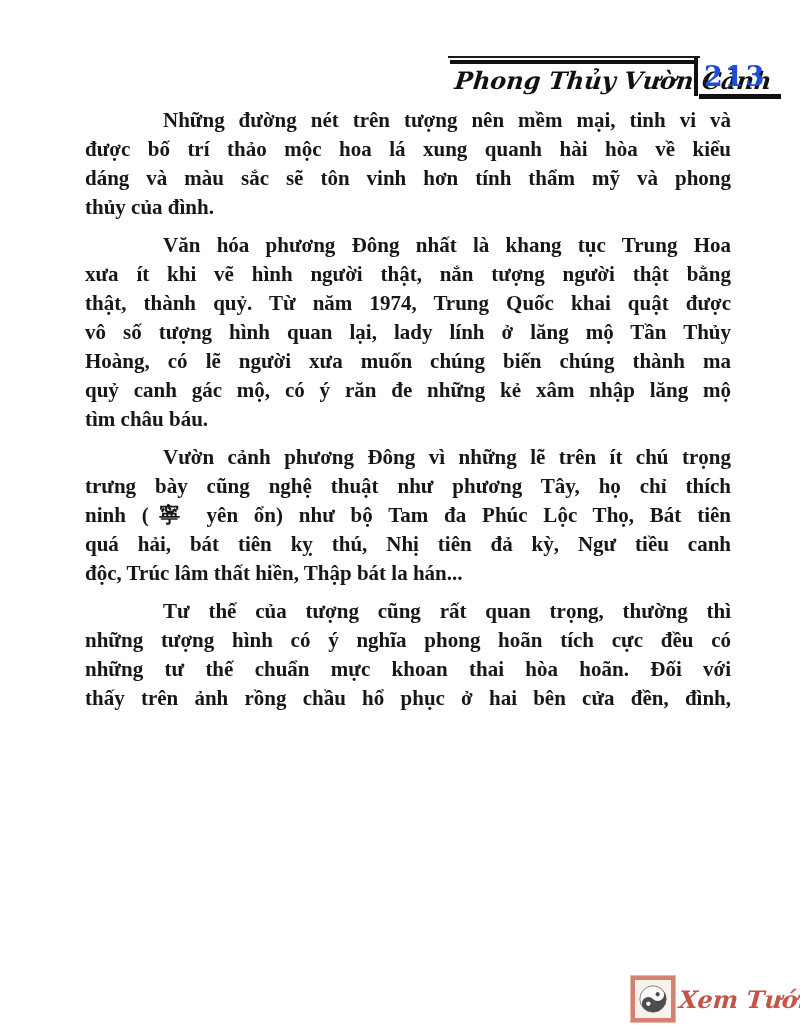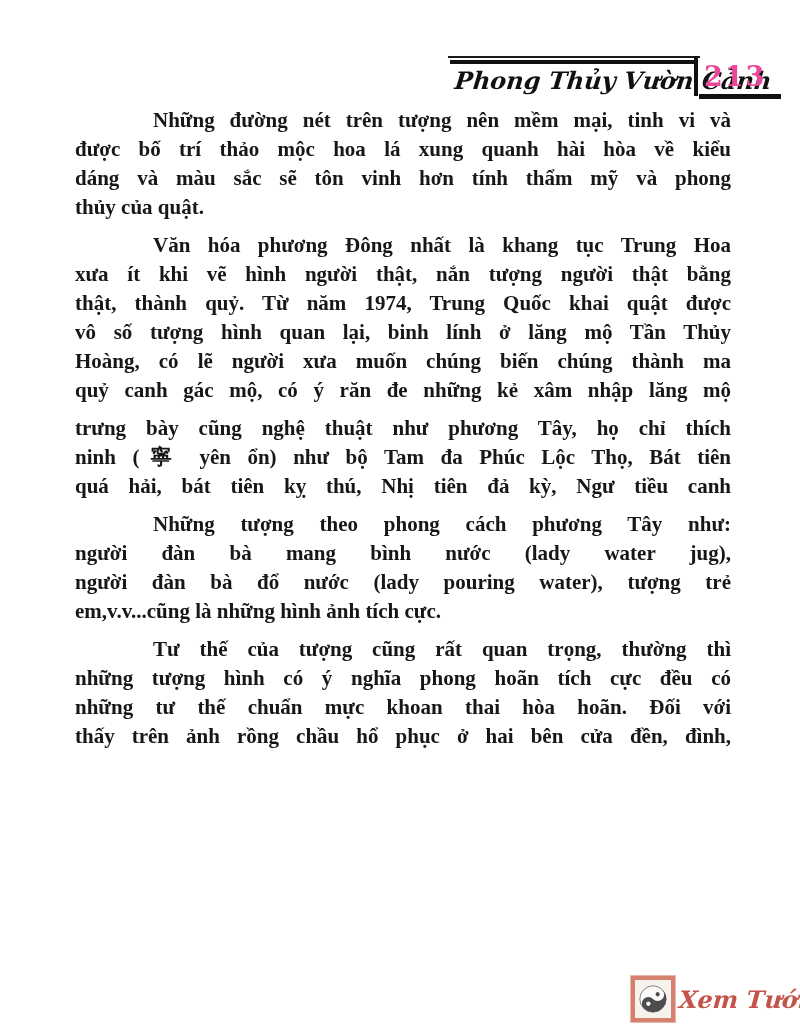--- a/index.html
+++ b/index.html
@@ -46,41 +46,41 @@
     transform: skewX(-6deg);
     color: #111111;
   }
   .head-pagenum {
     position: absolute;
     left: 704px; top: 61px;
     font-family: "DejaVu Serif", serif;
     font-weight: 700;
     font-size: 27px;
     letter-spacing: 2px;
-    color: #ec4899;
+    color: #1d4ed8;
     text-align: center;
   }
   .head-pagenum-underline {
     position: absolute;
     left: 699px; top: 94px;
     width: 82px; height: 5px;
     background: #111111;
   }
 
   
   .body-text {
     position: absolute;
     left: 75px; top: 106px;
     width: 656px;
     font-size: 21px;
     font-weight: 700;
     line-height: 29px;
     color: #171717;
   }
-  .paragraph { margin: 0 0 9px 0; }
+  .paragraph { margin: 0 0 9px 10px; }
   .line {
     text-align: justify;
     text-align-last: justify;
     white-space: normal;
   }
   .line.first { text-indent: 78px; }
   .line.last {
     text-align: left;
     text-align-last: left;
   }
@@ -122,40 +122,37 @@
   <div class="head-rule-vert"></div>
   <div class="head-title">Phong Thủy Vườn Cảnh</div>
   <div class="head-pagenum">213</div>
   <div class="head-pagenum-underline"></div>
 
   <div class="body-text">
       <div class="paragraph">
         <div class="line first">Những đường nét trên tượng nên mềm mại, tinh vi và</div>
         <div class="line">được bố trí thảo mộc hoa lá xung quanh hài hòa về kiểu</div>
         <div class="line">dáng và màu sắc sẽ tôn vinh hơn tính thẩm mỹ và phong</div>
-        <div class="line last">thủy của quật.</div>
+        <div class="line last">thủy của đình.</div>
       </div>
       <div class="paragraph">
         <div class="line first">Văn hóa phương Đông nhất là khang tục Trung Hoa</div>
         <div class="line">xưa ít khi vẽ hình người thật, nắn tượng người thật bằng</div>
         <div class="line">thật, thành quỷ. Từ năm 1974, Trung Quốc khai quật được</div>
-        <div class="line">vô số tượng hình quan lại, binh lính ở lăng mộ Tần Thủy</div>
+        <div class="line">vô số tượng hình quan lại, lady lính ở lăng mộ Tần Thủy</div>
         <div class="line">Hoàng, có lẽ người xưa muốn chúng biến chúng thành ma</div>
         <div class="line">quỷ canh gác mộ, có ý răn đe những kẻ xâm nhập lăng mộ</div>
+        <div class="line last">tìm châu báu.</div>
       </div>
       <div class="paragraph">
+        <div class="line first">Vườn cảnh phương Đông vì những lẽ trên ít chú trọng</div>
         <div class="line">trưng bày cũng nghệ thuật như phương Tây, họ chỉ thích</div>
         <div class="line">ninh (寧 yên ổn) như bộ Tam đa Phúc Lộc Thọ, Bát tiên</div>
         <div class="line">quá hải, bát tiên kỵ thú, Nhị tiên đả kỳ, Ngư tiều canh</div>
-      </div>
-      <div class="paragraph">
-        <div class="line first">Những tượng theo phong cách phương Tây như:</div>
-        <div class="line">người đàn bà mang bình nước (lady water jug),</div>
-        <div class="line">người đàn bà đổ nước (lady pouring water), tượng trẻ</div>
-        <div class="line last">em,v.v...cũng là những hình ảnh tích cực.</div>
+        <div class="line last">độc, Trúc lâm thất hiền, Thập bát la hán...</div>
       </div>
       <div class="paragraph">
         <div class="line first">Tư thế của tượng cũng rất quan trọng, thường thì</div>
         <div class="line">những tượng hình có ý nghĩa phong hoãn tích cực đều có</div>
         <div class="line">những tư thế chuẩn mực khoan thai hòa hoãn. Đối với</div>
         <div class="line">thấy trên ảnh rồng chầu hổ phục ở hai bên cửa đền, đình,</div>
       </div>
     </div>
 
   <div class="watermark">

